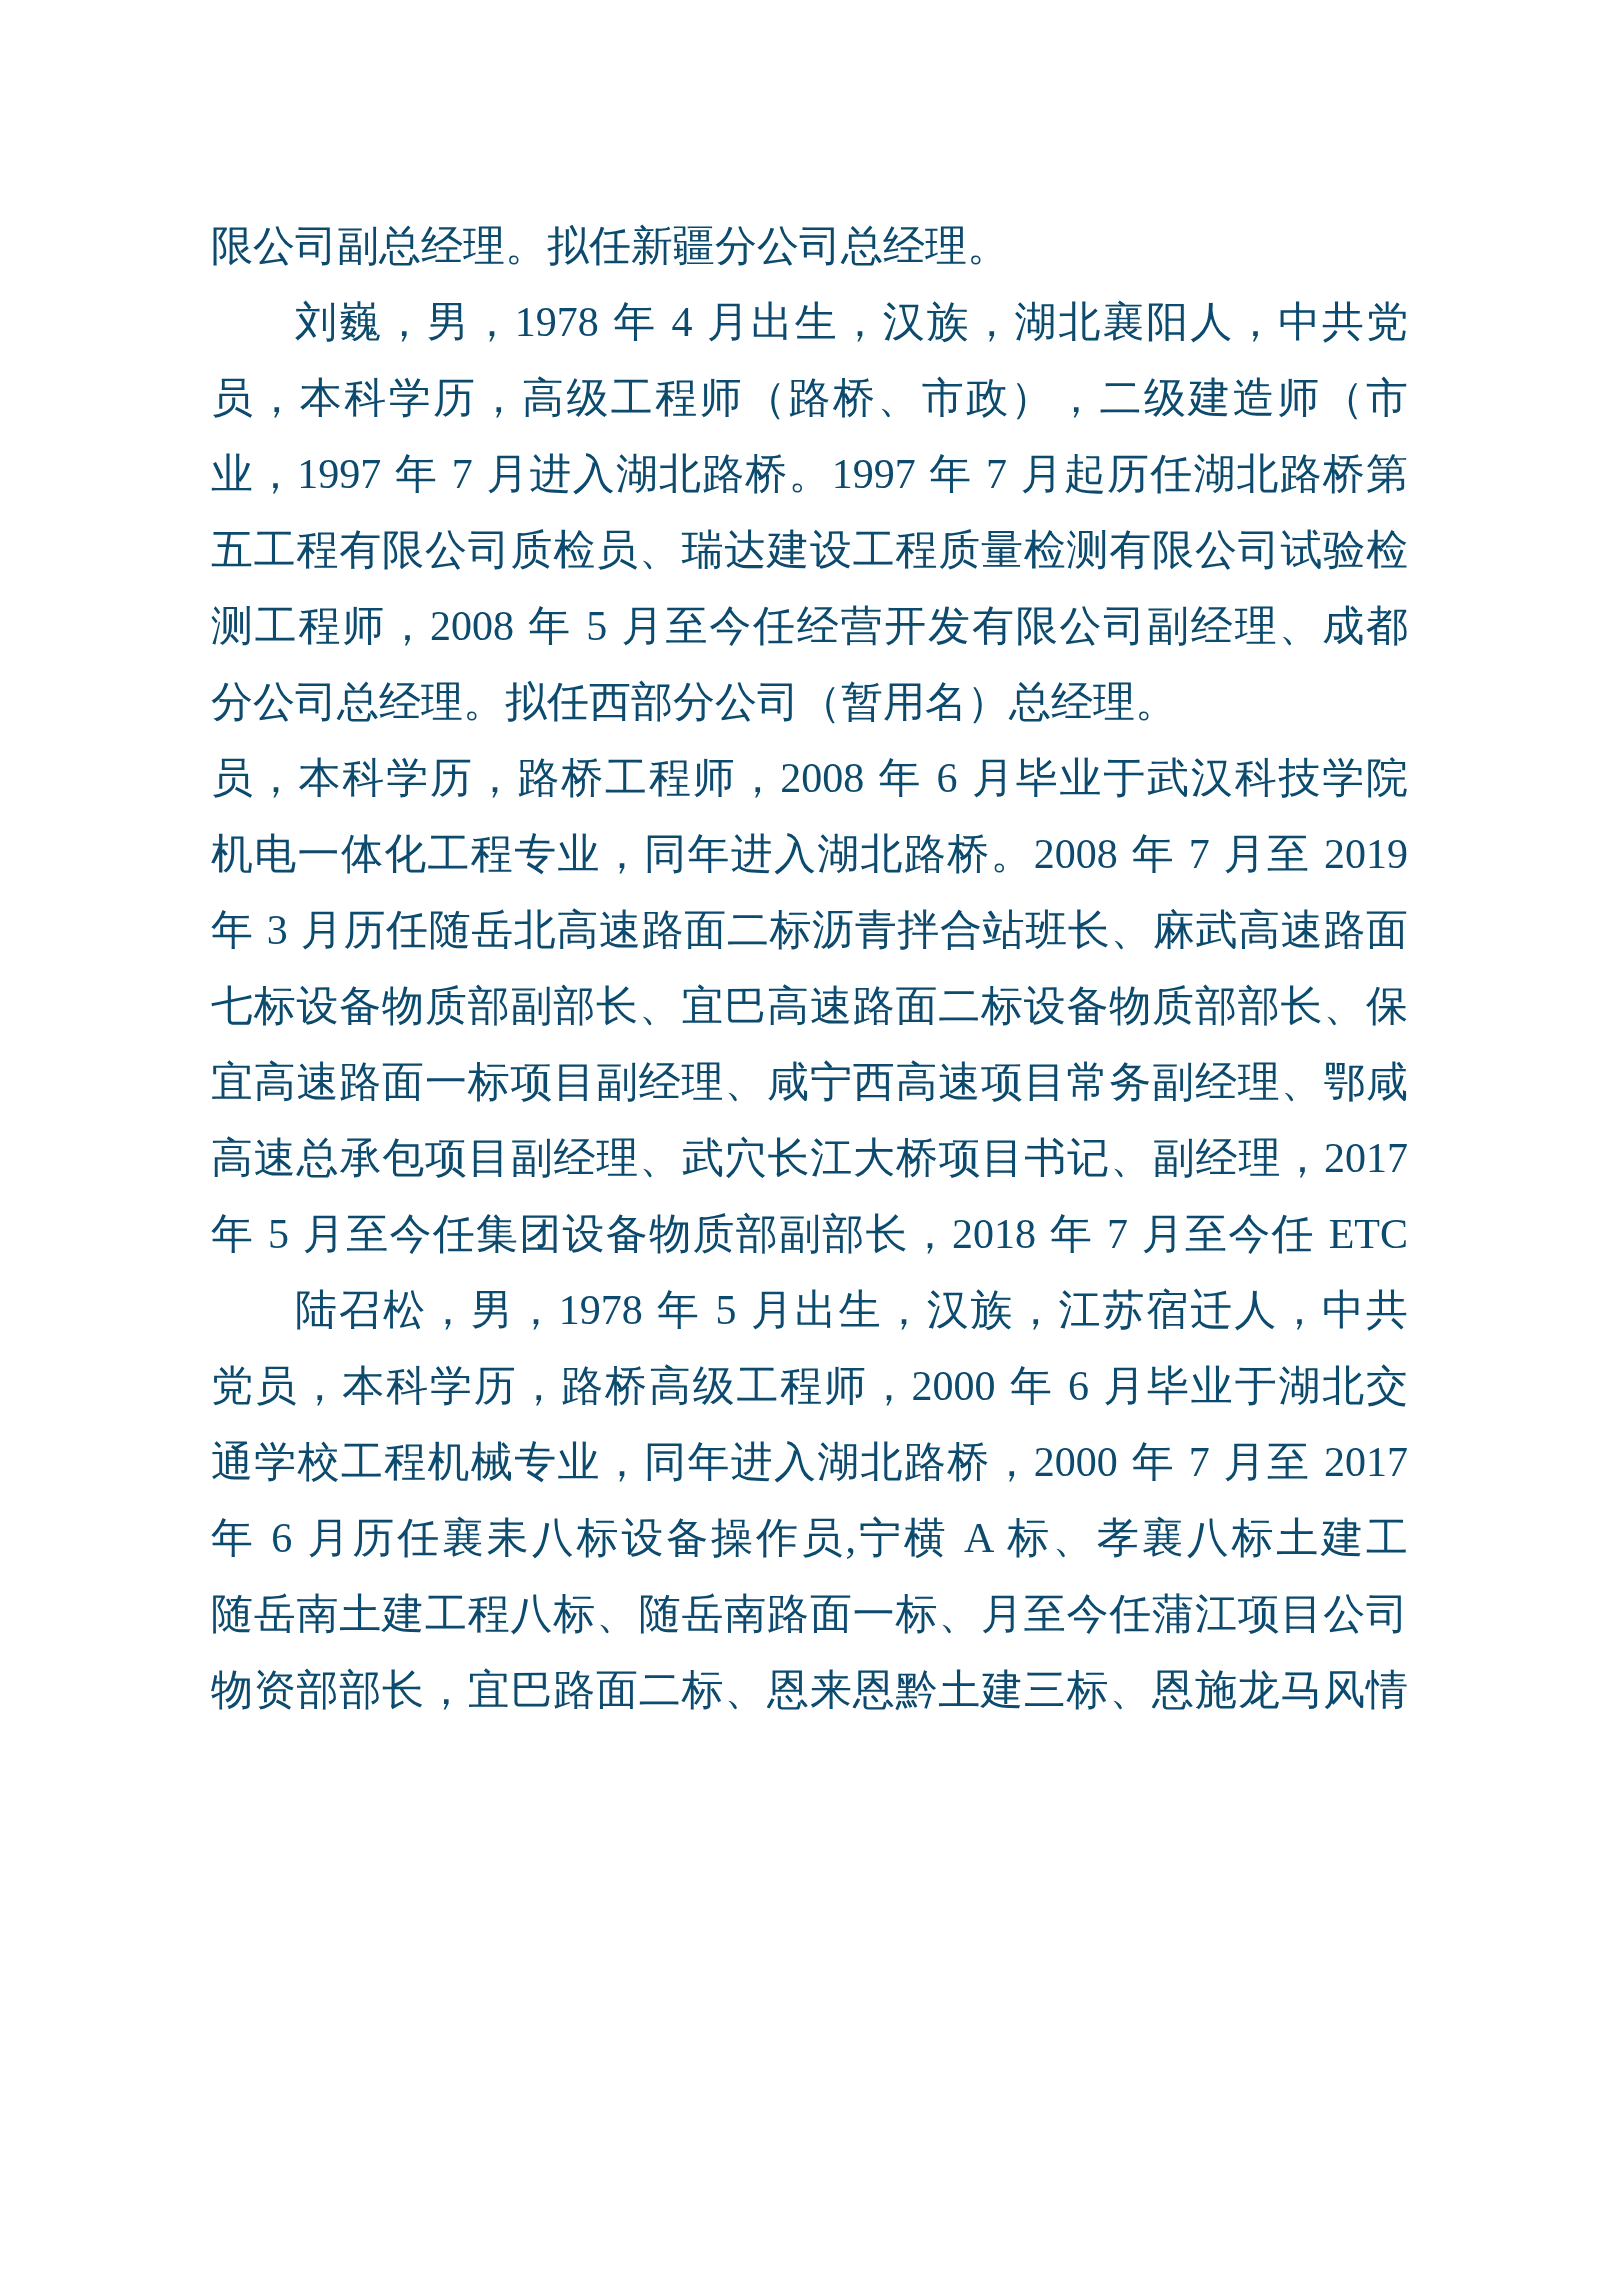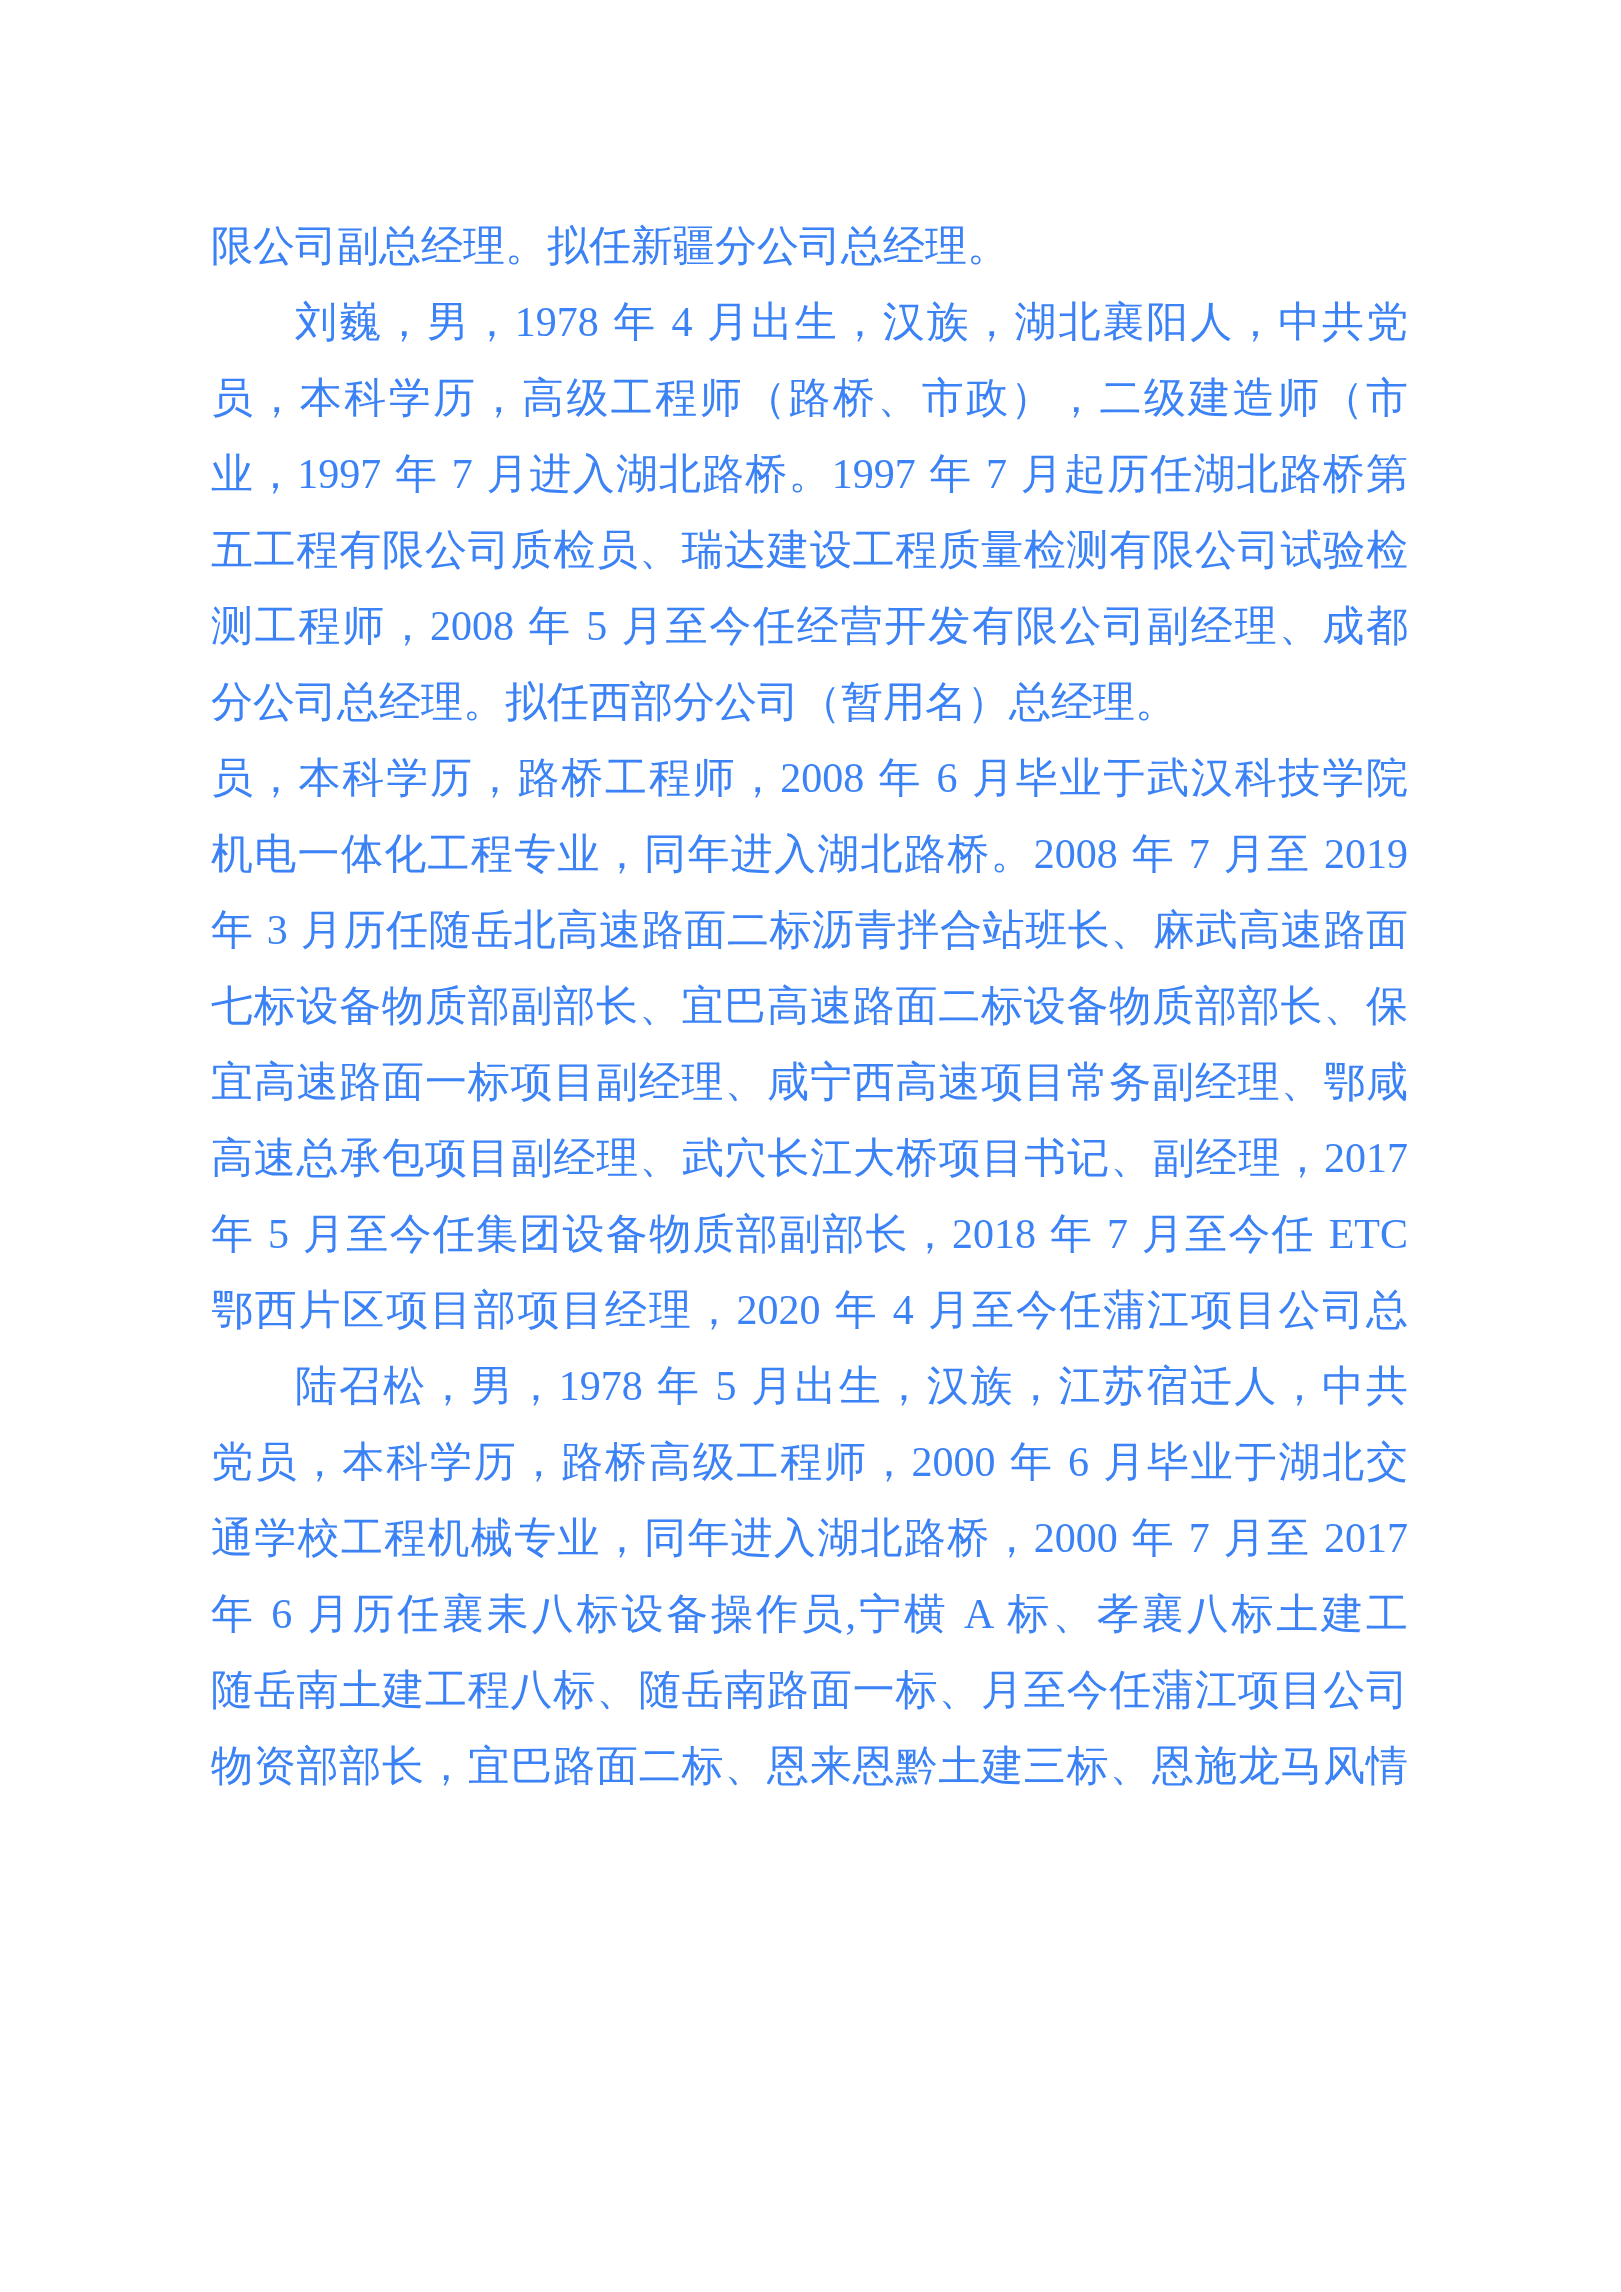--- a/index.html
+++ b/index.html
@@ -7,21 +7,21 @@
     padding: 0;
     background: #ffffff;
   }
   .page {
     position: relative;
     width: 1621px;
     height: 2293px;
     background: #ffffff;
     overflow: hidden;
     font-family: "Liberation Serif", "DejaVu Serif", serif;
-    color: #3b82f6;
+    color: #0c4a6e;
   }
   .text-block {
     position: absolute;
     left: 211px;
     top: 208px;
     width: 1197px;
   }
   .para {
     margin: 0;
     padding: 0;
@@ -64,21 +64,20 @@
         <div class="line natural">分公司总经理。拟任西部分公司（暂用名）总经理。</div>
       </div>
       <div class="para">
         <div class="line fill">员，本科学历，路桥工程师，2008 年 6 月毕业于武汉科技学院</div>
         <div class="line fill">机电一体化工程专业，同年进入湖北路桥。2008 年 7 月至 2019</div>
         <div class="line fill">年 3 月历任随岳北高速路面二标沥青拌合站班长、麻武高速路面</div>
         <div class="line fill">七标设备物质部副部长、宜巴高速路面二标设备物质部部长、保</div>
         <div class="line fill">宜高速路面一标项目副经理、咸宁西高速项目常务副经理、鄂咸</div>
         <div class="line fill">高速总承包项目副经理、武穴长江大桥项目书记、副经理，2017</div>
         <div class="line fill">年 5 月至今任集团设备物质部副部长，2018 年 7 月至今任 ETC</div>
-        <div class="line fill">鄂西片区项目部项目经理，2020 年 4 月至今任蒲江项目公司总</div>
       </div>
       <div class="para">
         <div class="line fill indent">陆召松，男，1978 年 5 月出生，汉族，江苏宿迁人，中共</div>
         <div class="line fill">党员，本科学历，路桥高级工程师，2000 年 6 月毕业于湖北交</div>
         <div class="line fill">通学校工程机械专业，同年进入湖北路桥，2000 年 7 月至 2017</div>
         <div class="line fill">年 6 月历任襄耒八标设备操作员,宁横 A 标、孝襄八标土建工程、</div>
         <div class="line fill">随岳南土建工程八标、随岳南路面一标、月至今任蒲江项目公司总</div>
         <div class="line fill">物资部部长，宜巴路面二标、恩来恩黔土建三标、恩施龙马风情</div>
       </div>
     </div>

